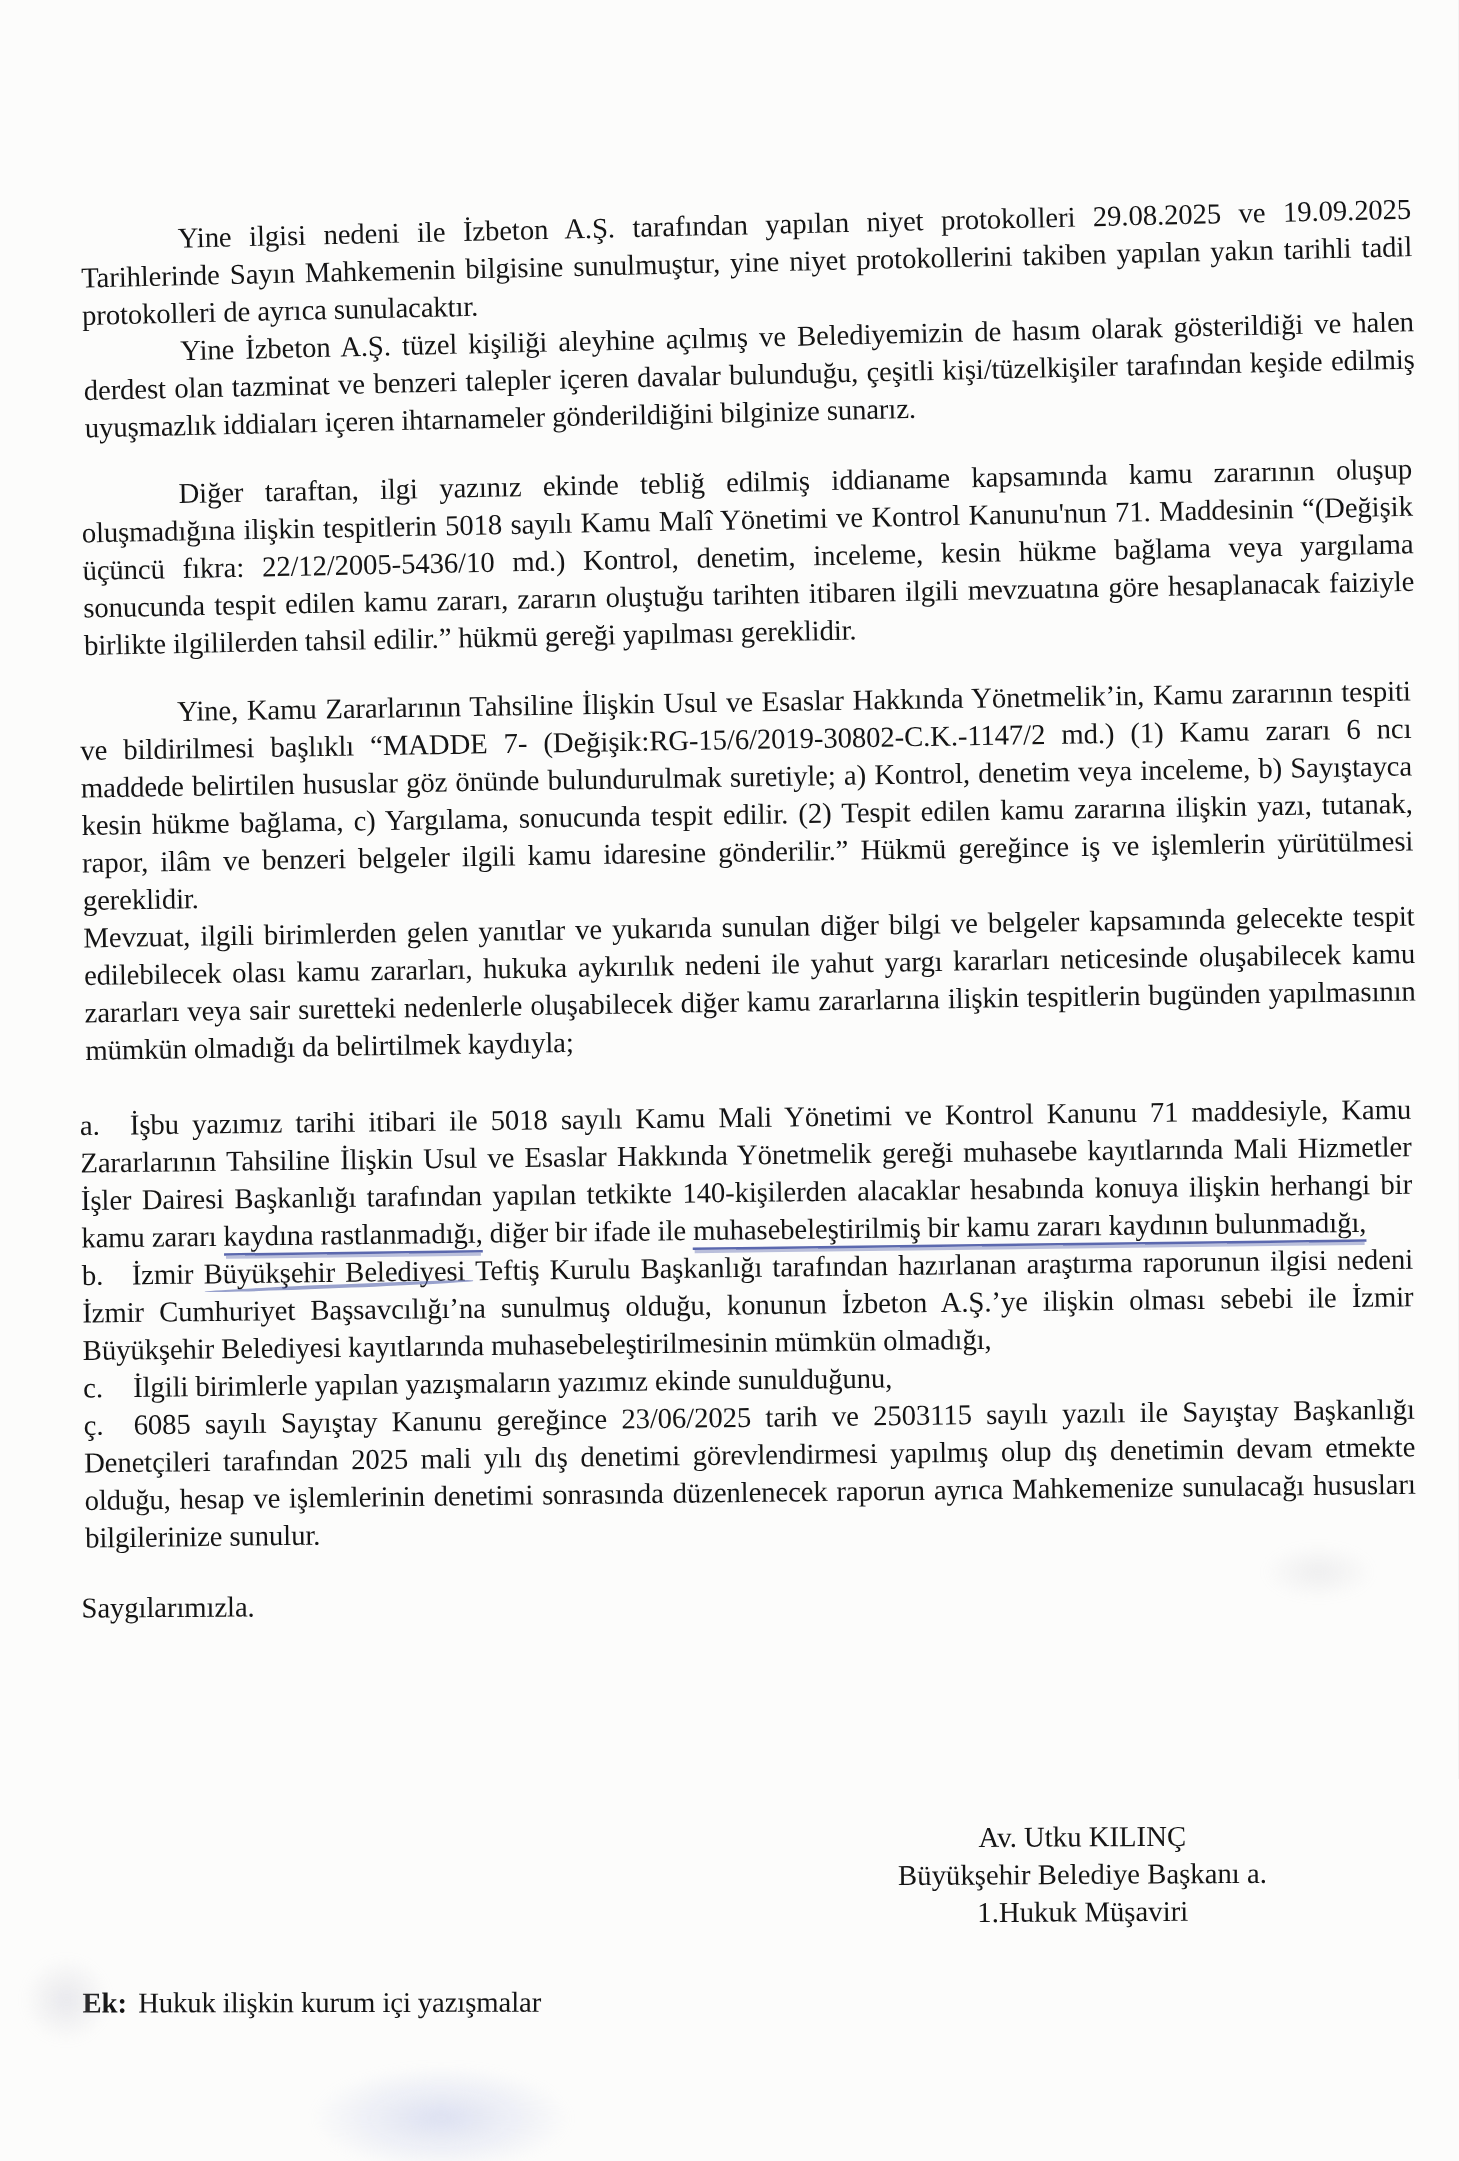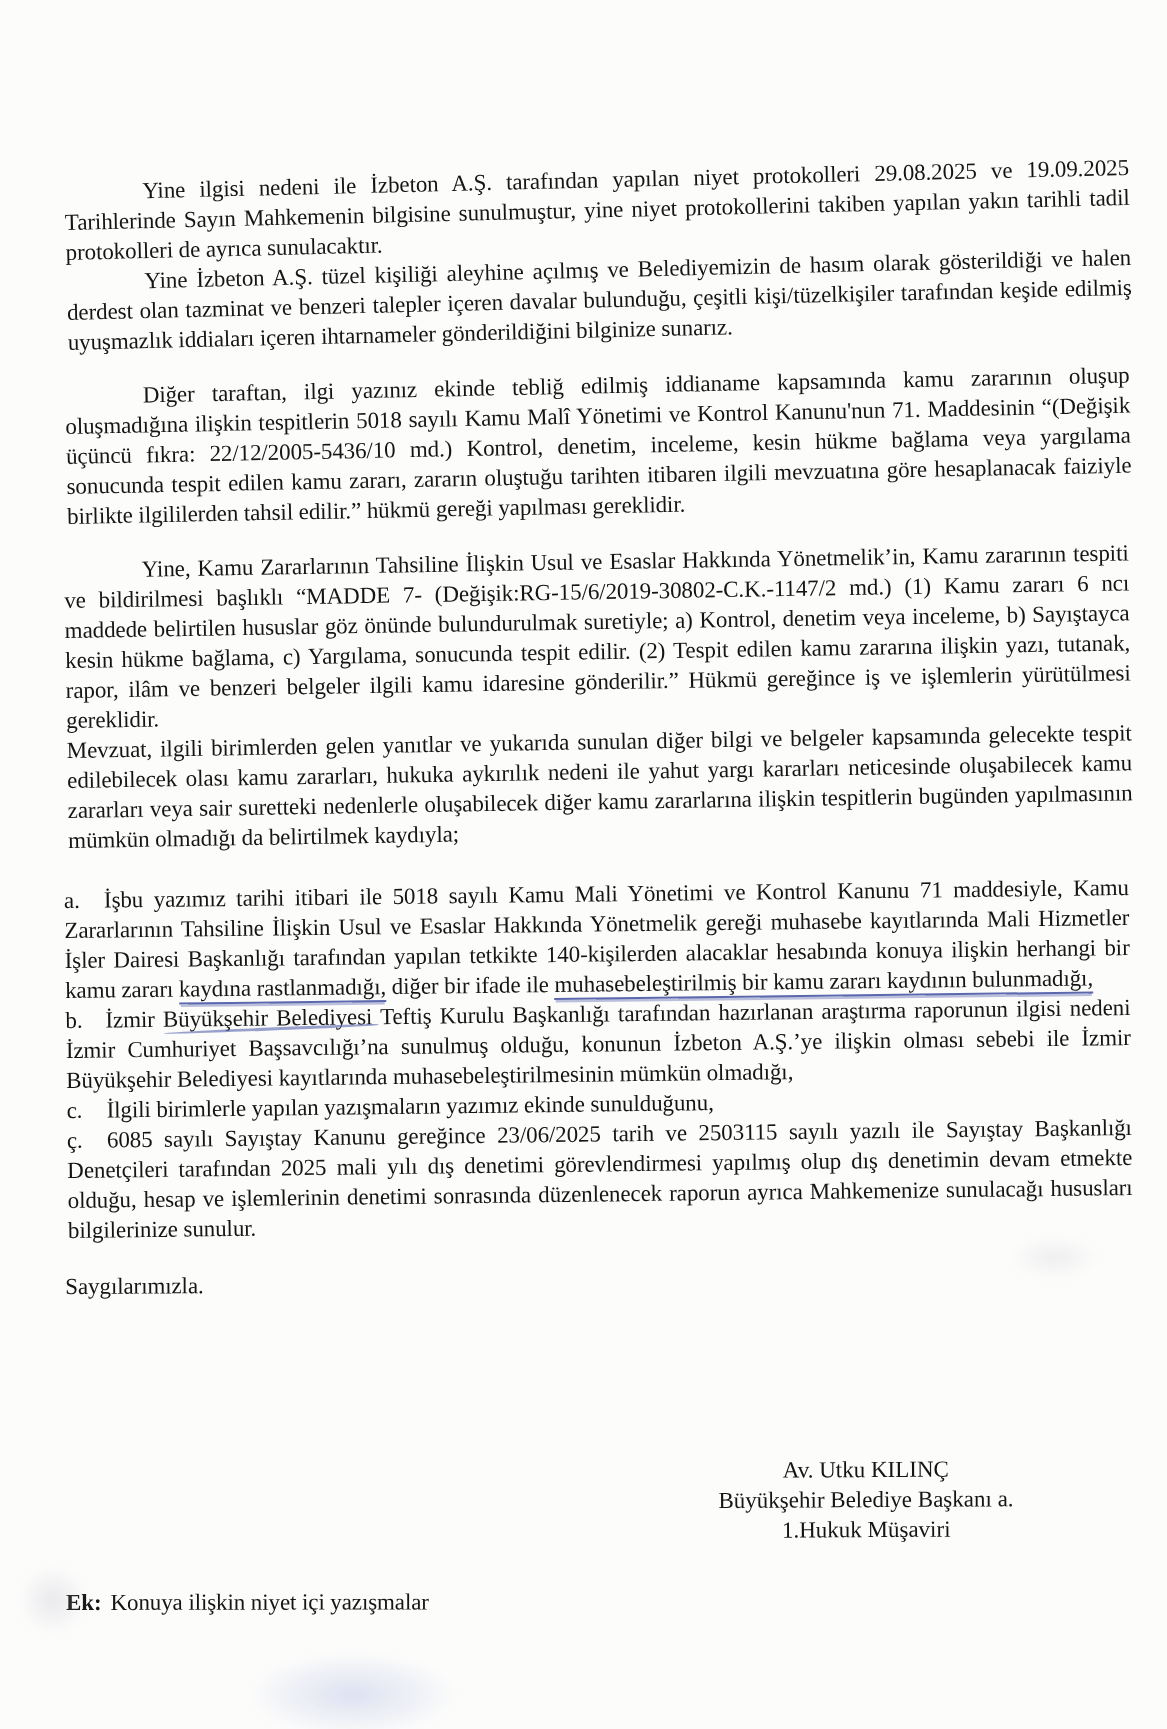--- a/index.html
+++ b/index.html
@@ -125,20 +125,20 @@
   <div class="block tilt5 closing-block">
     <p class="para">Saygılarımızla.</p>
     <div class="signature">
       <div>Av. Utku KILINÇ</div>
       <div>Büyükşehir Belediye Başkanı a.</div>
       <div>1.Hukuk Müşaviri</div>
     </div>
   </div>
 
   <div class="block tilt6">
-    <p class="para ek-line"><span class="ek-label">Ek:</span><span>Konuya ilişkin niyet içi yazışmalar</span></p>
+    <p class="para ek-line"><span class="ek-label">Ek:</span><span>Hukuk ilişkin kurum içi yazışmalar</span></p>
   </div>
 
   <div class="smudge smudge-bottom"></div>
   <div class="smudge smudge-left"></div>
   <div class="smudge smudge-right"></div>
 
 </div>
 
 </body></html>

